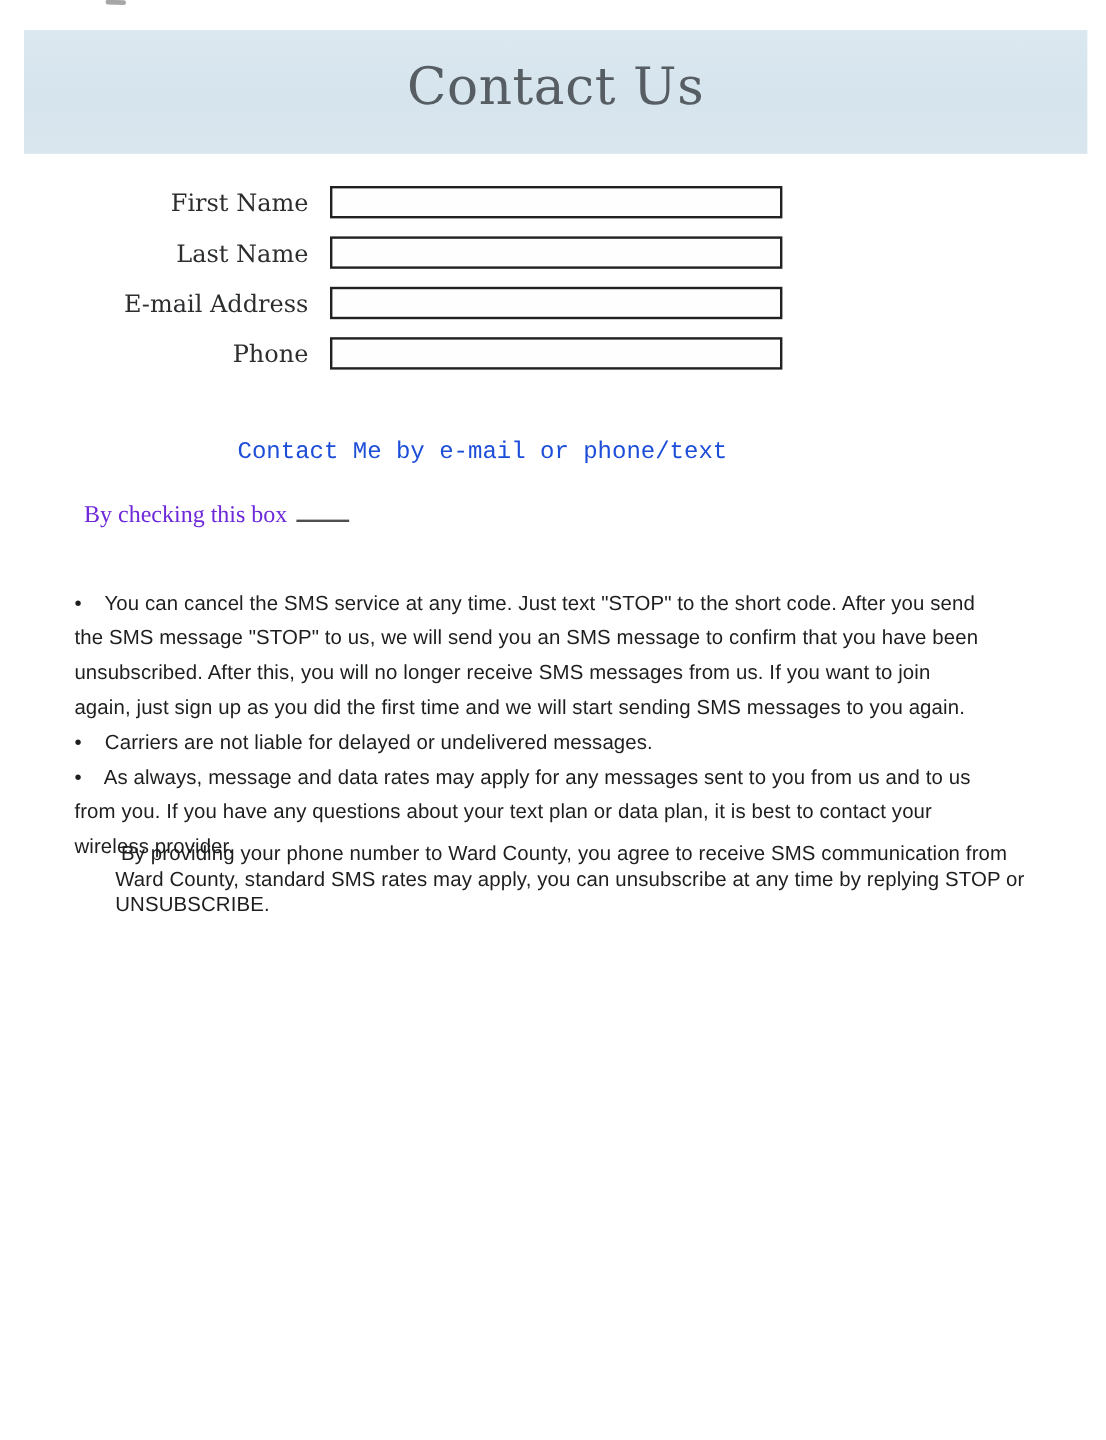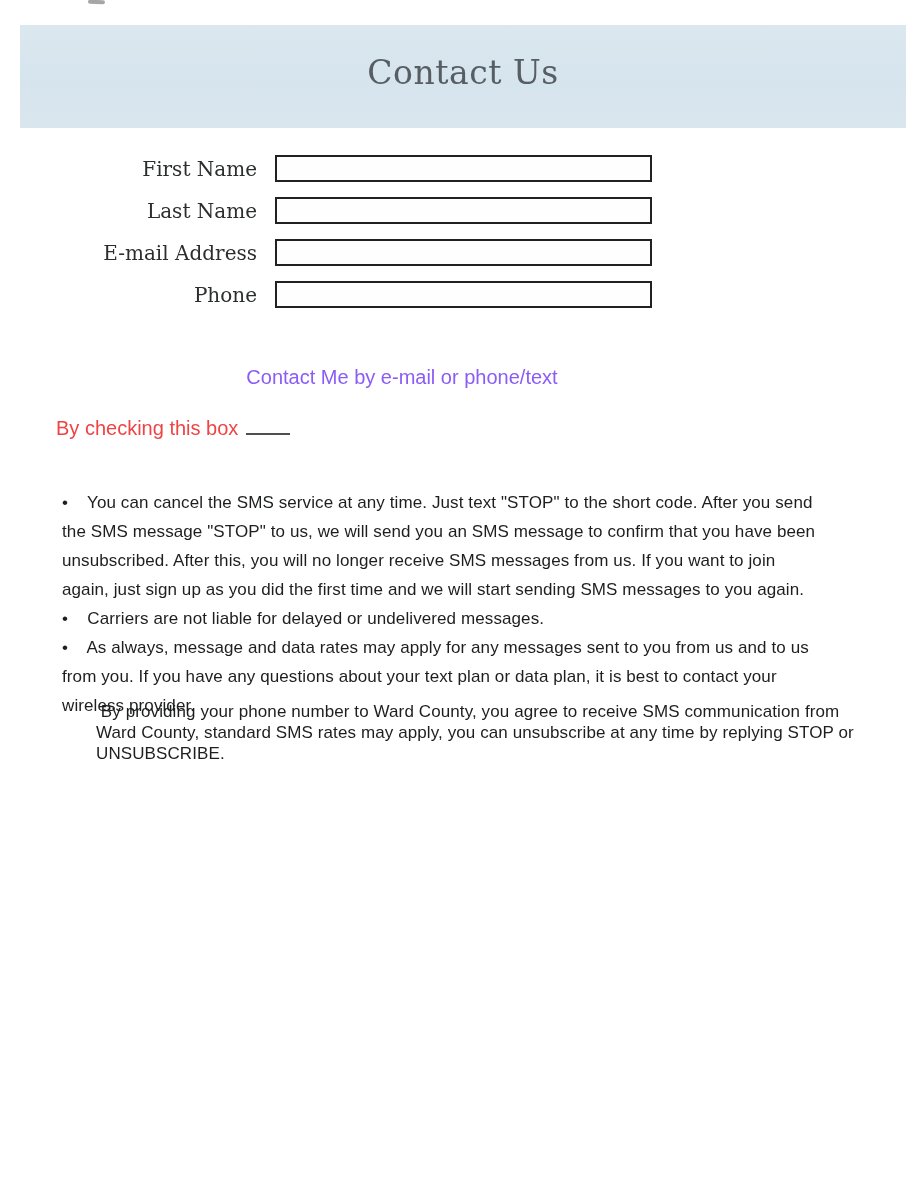--- a/index.html
+++ b/index.html
@@ -28,21 +28,21 @@
     position: absolute;
     left: 20px; top: 25px;
     width: 886px; height: 103px;
     background: linear-gradient(180deg, #dbe8f0 0%, #d6e4ed 55%, #dae6ee 100%);
     display: flex;
     align-items: center;
     justify-content: center;
   }
   .banner .title {
     font-family: "DejaVu Serif", serif;
-    font-size: 33px;
+    font-size: 43px;
     font-weight: 500;
     color: #575e63;
     letter-spacing: 0.5px;
     padding-bottom: 8px;
   }
 
   
   .form-area { position: absolute; left: 0; top: 155px; }
   .form-row {
     display: flex;
@@ -72,33 +72,33 @@
     padding: 0 6px;
     color: #222;
   }
 
   
   .contact-pref {
     position: absolute;
     left: 0; top: 366px;
     width: 804px;
     text-align: center;
-    font-family: Liberation Sans, sans-serif;
+    font-family: Liberation Mono, monospace;
     font-size: 20px;
-    color: #8b5cf6;
+    color: #1d4ed8;
   }
 
   
   .opt-in {
     position: absolute;
-    left: 56px; top: 415px;
-    font-family: Liberation Sans, sans-serif;
+    left: 70px; top: 415px;
+    font-family: Liberation Serif, serif;
     font-size: 20px;
     line-height: 26px;
-    color: #ef4444;
+    color: #6d28d9;
   }
   .opt-in .blank {
     display: inline-block;
     width: 44px;
     height: 18px;
     margin-left: 8px;
     border-bottom: 2px solid #4d4f50;
     vertical-align: baseline;
   }
 

